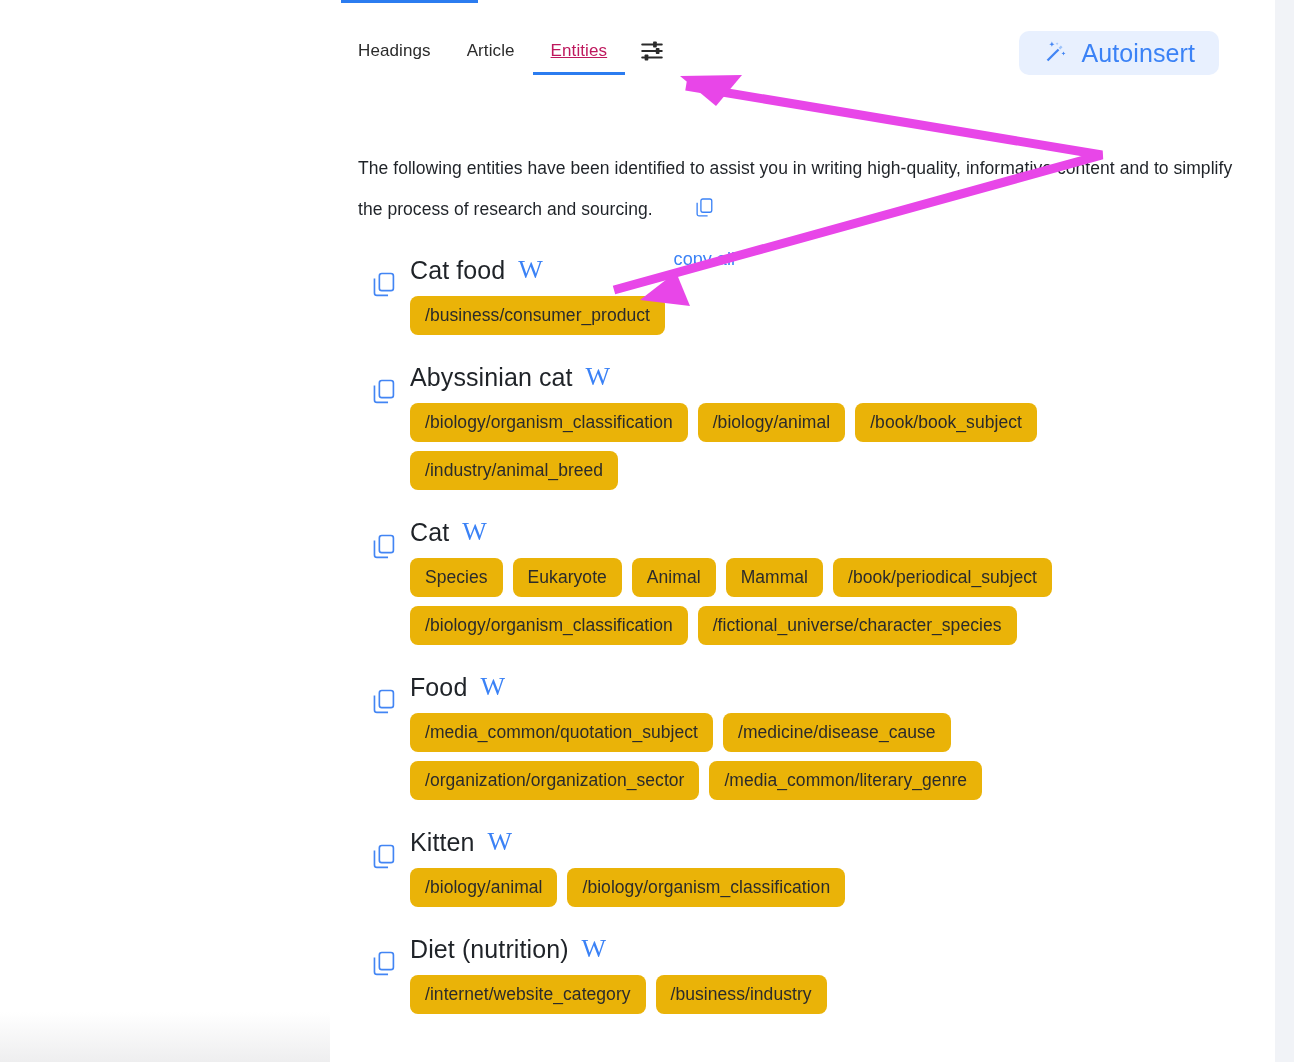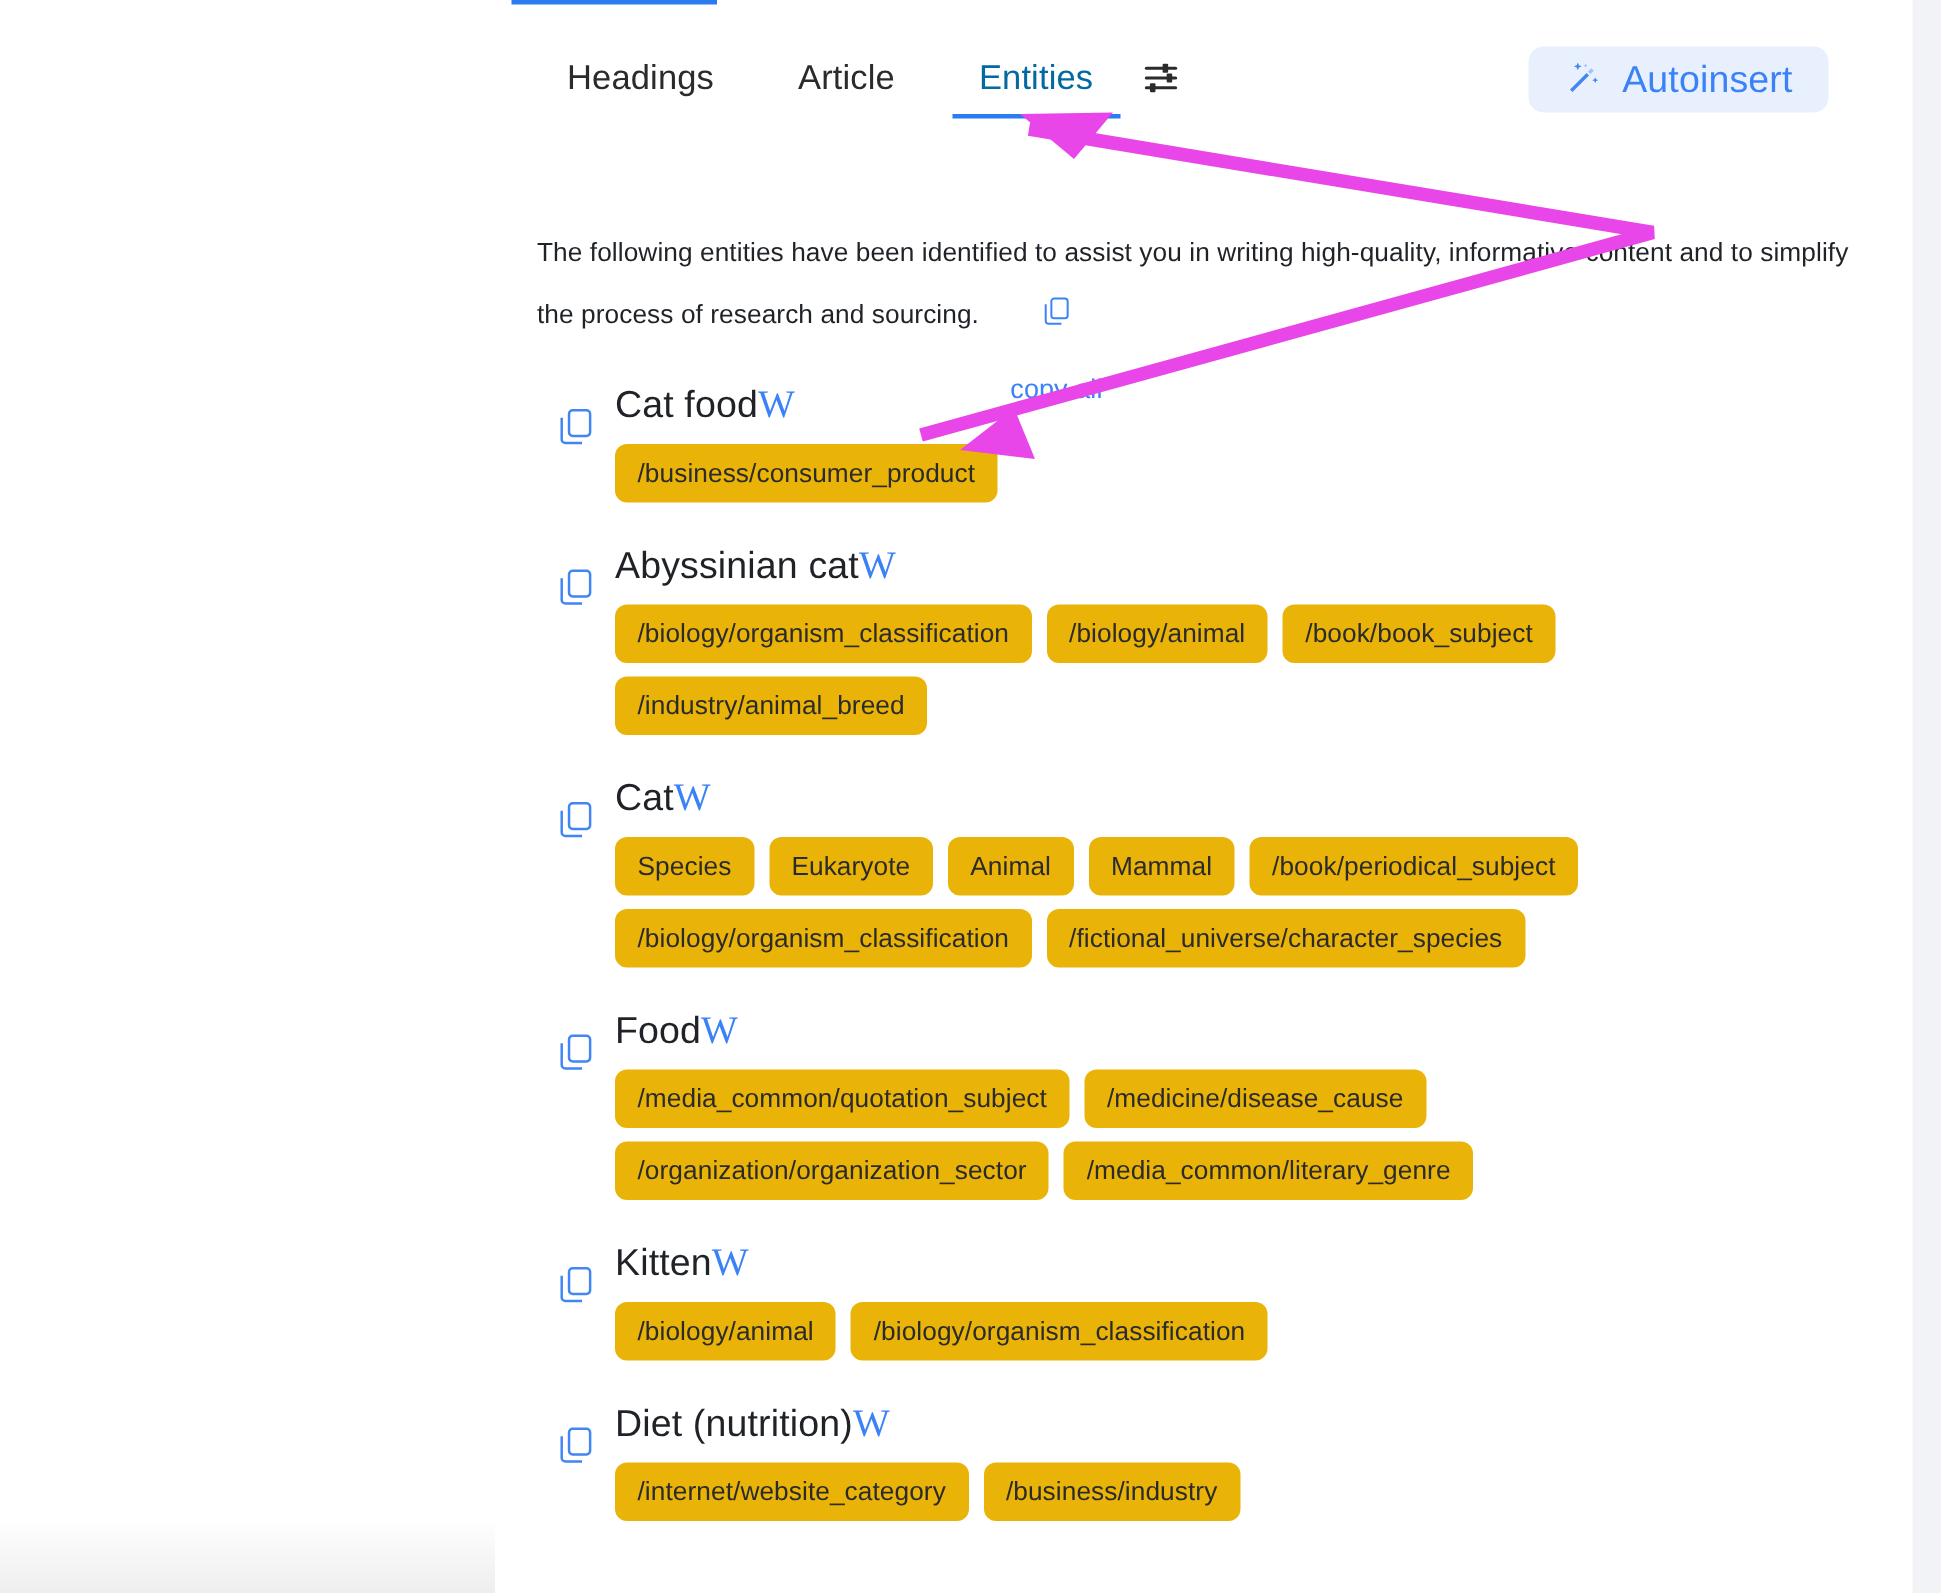--- a/index.html
+++ b/index.html
@@ -83,30 +83,29 @@
 
   
   #tabs {
     position: absolute;
     left: 28px; top: 38px;
     display: flex;
     align-items: center;
     gap: 0px;
   }
   .tab {
-    font-size: 23px;
+    font-size: 17px;
     color: #2b2b2b;
     padding: 0 18px 14px 18px;
     cursor: pointer;
     position: relative;
     letter-spacing: 0.1px;
-    margin-left: 20px;
   }
   .tab:first-child { padding-left: 0; }
-  .tab.active { color: #0369a1; }
+  .tab.active { color: #be185d; text-decoration: underline; }
   .tab.active::after {
     content: "";
     position: absolute;
     left: 0; right: 0; bottom: 0;
     height: 3px;
     background: #2b7cf0;
   }
   #tune-btn {
     margin-left: 14px;
     padding-bottom: 14px;
@@ -173,20 +172,21 @@
     flex: 0 0 52px;
     padding-top: 22px;
     display: flex;
     justify-content: center;
     cursor: pointer;
   }
   .row-body { flex: 1 1 auto; padding-top: 6px; }
   .entity-title {
     display: flex;
     align-items: center;
+    gap: 13px;
     margin-bottom: 11px;
   }
   .entity-name {
     font-size: 25px;
     color: #1f2328;
     letter-spacing: 0.1px;
   }
   .wiki-link {
     font-family: "Liberation Serif", serif;
     font-size: 26px;

